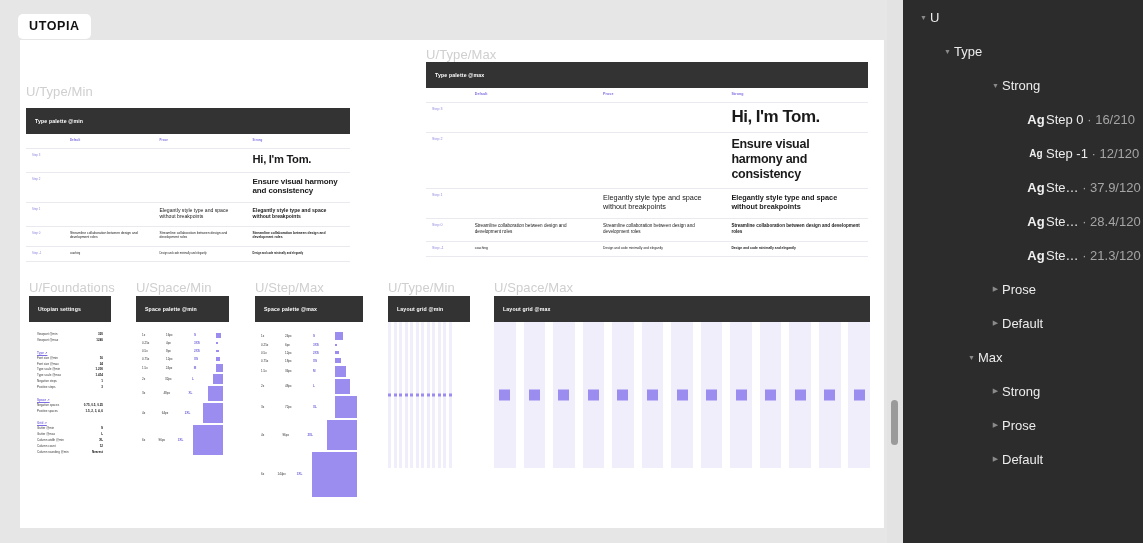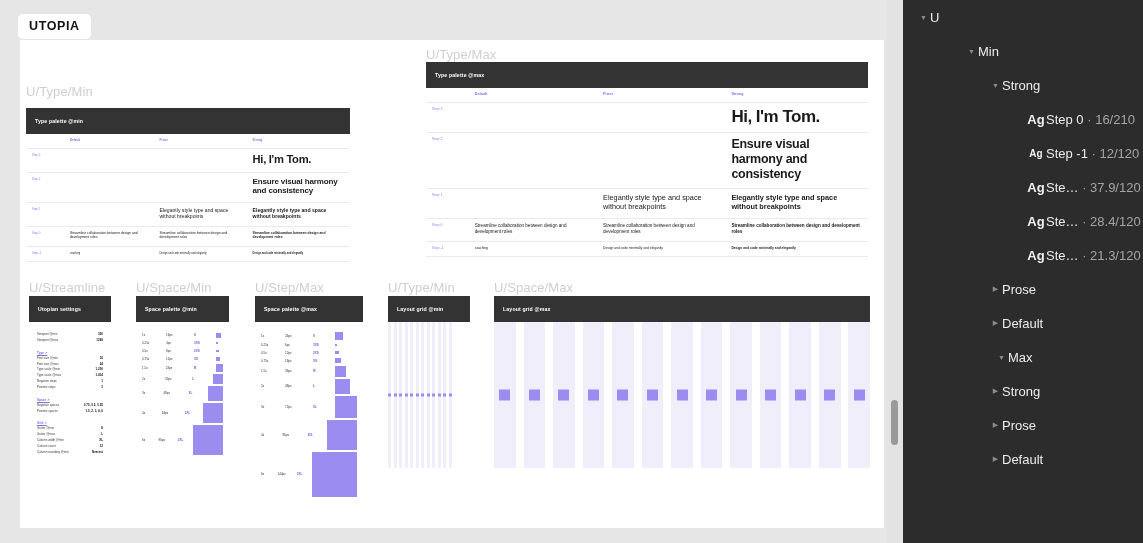--- a/index.html
+++ b/index.html
@@ -259,21 +259,21 @@
           <tr class="rm1">
             <td class="col-step">Step -1</td>
             <td><span class="cell">coaching</span></td>
             <td><span class="cell prose">Design and code minimally and elegantly</span></td>
             <td><span class="cell strong">Design and code minimally and elegantly</span></td>
           </tr>
         </tbody>
       </table>
     </div>
 
-    <div class="frame-label" style="left:29px; top:280px;">U/Streamline</div>
+    <div class="frame-label" style="left:29px; top:280px;">U/Foundations</div>
     <div class="frame" style="left:29px; top:296px; width:82px;">
       <div class="frame-head">Utopian settings</div>
       <div class="found-body" id="found-body">
           <div class="found-row">
             <span class="k">Viewport @min</span>
             <span class="v">320</span>
           </div>
           <div class="found-row">
             <span class="k">Viewport @max</span>
             <span class="v">1240</span>
@@ -630,23 +630,23 @@
       <div class="vscroll-thumb"></div>
     </div>
   </div>
 
   <div class="sidebar">
     <div id="sb-list">
         <div class="sb-row" style="padding-left: 14px;">
           <span class="sb-caret">▼</span>
           <span class="sb-label">U</span>
         </div>
-        <div class="sb-row" style="padding-left: 62px;">
+        <div class="sb-row" style="padding-left: 38px;">
           <span class="sb-caret">▼</span>
-          <span class="sb-label">Min</span>
+          <span class="sb-label">Type</span>
         </div>
         <div class="sb-row" style="padding-left: 86px;">
           <span class="sb-caret">▼</span>
           <span class="sb-label">Strong</span>
         </div>
         <div class="sb-row" style="padding-left: 110px;">
           <span class="sb-caret spacer"></span>
           <span class="sb-ag" style="font-size: 13px;">Ag</span>
           <span class="sb-label">Step 0<span class="meta"> · 16/210</span></span>
         </div>
@@ -671,21 +671,21 @@
           <span class="sb-label">Ste…<span class="meta"> · 21.3/120</span></span>
         </div>
         <div class="sb-row" style="padding-left: 86px;">
           <span class="sb-caret">▶</span>
           <span class="sb-label">Prose</span>
         </div>
         <div class="sb-row" style="padding-left: 86px;">
           <span class="sb-caret">▶</span>
           <span class="sb-label">Default</span>
         </div>
-        <div class="sb-row" style="padding-left: 92px;">
+        <div class="sb-row" style="padding-left: 62px;">
           <span class="sb-caret">▼</span>
           <span class="sb-label">Max</span>
         </div>
         <div class="sb-row" style="padding-left: 86px;">
           <span class="sb-caret">▶</span>
           <span class="sb-label">Strong</span>
         </div>
         <div class="sb-row" style="padding-left: 86px;">
           <span class="sb-caret">▶</span>
           <span class="sb-label">Prose</span>

